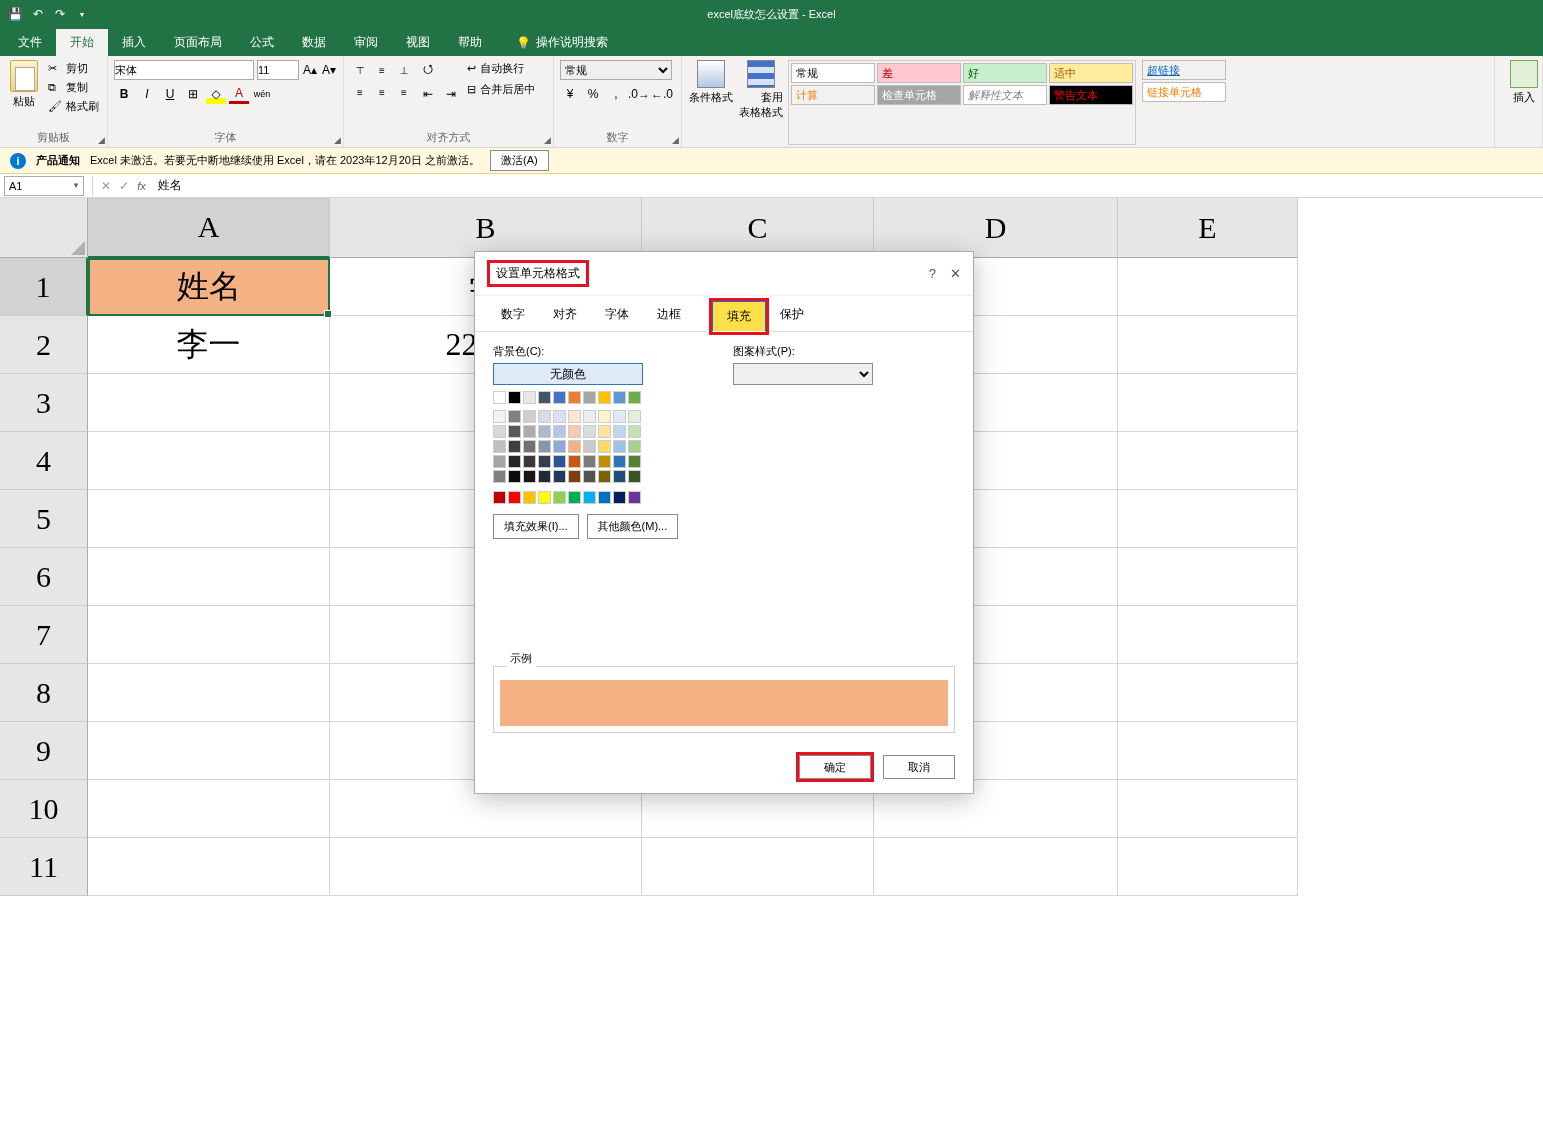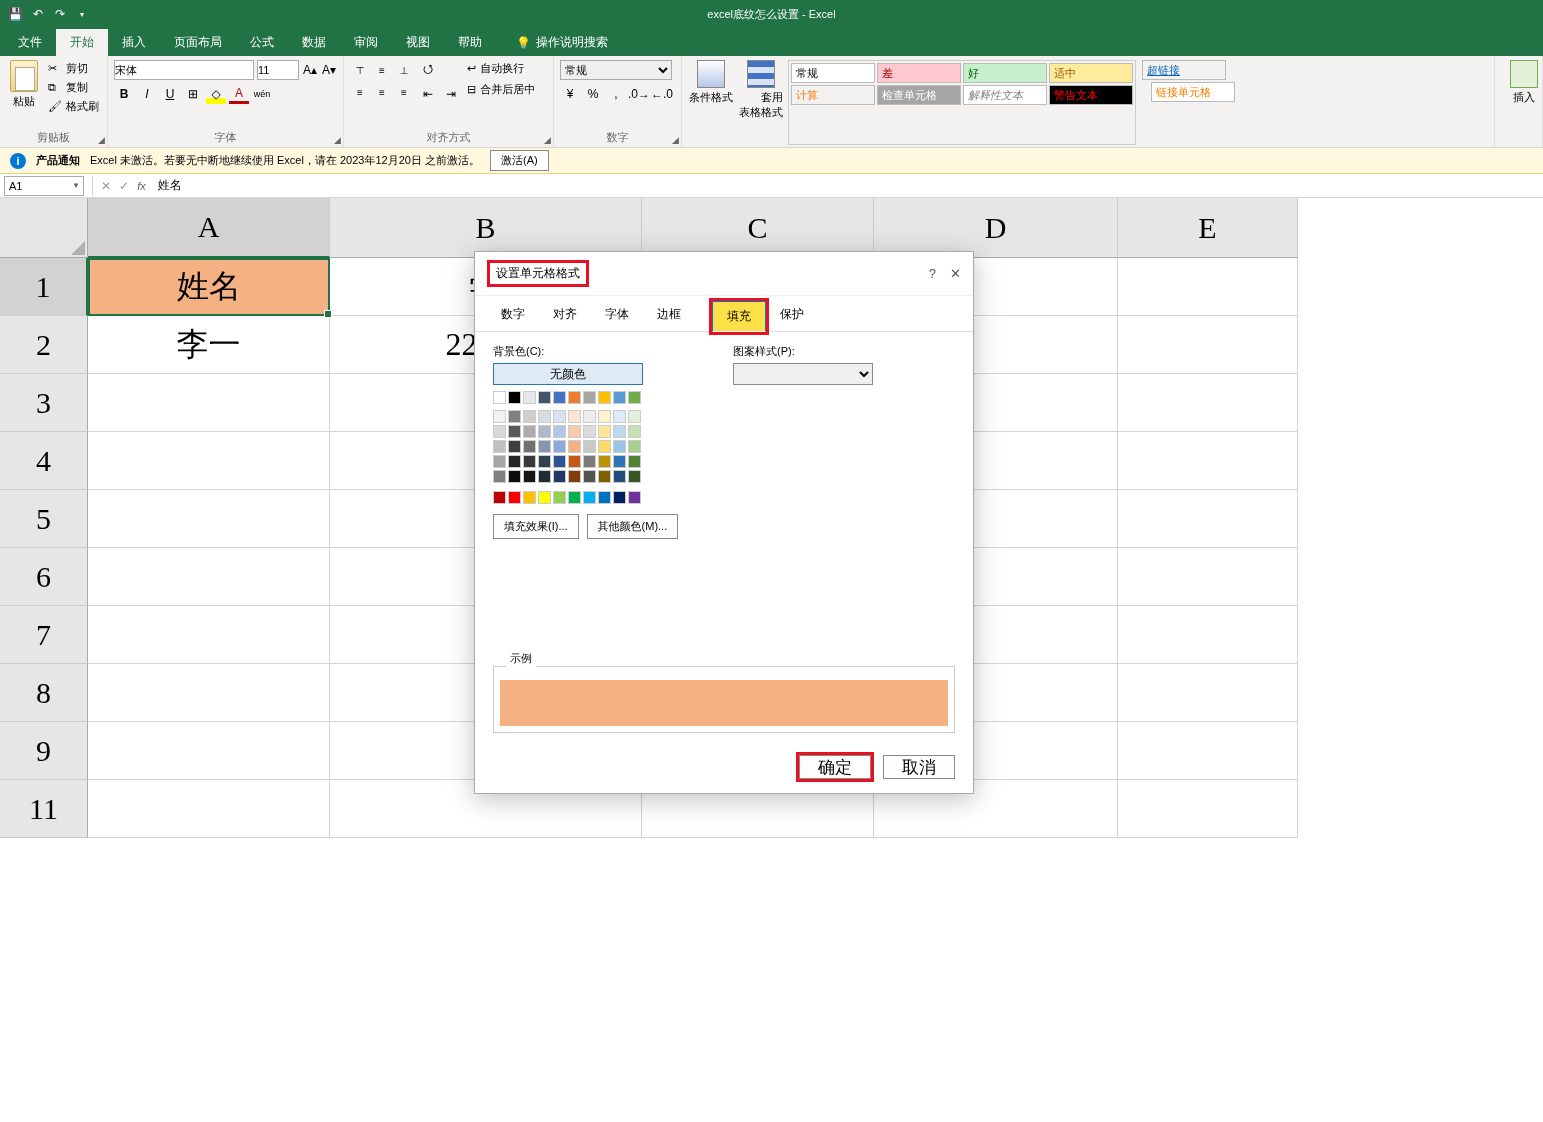--- a/index.html
+++ b/index.html
@@ -121,21 +121,21 @@
 .dlg-label { font-size: 11px; margin-bottom: 4px; }
 .no-color-btn { width: 150px; height: 22px; background: #deeaf6; border: 1px solid #2e75b6; display: flex; align-items: center; justify-content: center; margin-bottom: 6px; }
 .color-row { display: flex; gap: 2px; margin-bottom: 2px; }
 .color-sw { width: 13px; height: 13px; border: 1px solid #ccc; }
 .dlg-field { display: flex; flex-direction: column; margin-bottom: 10px; }
 .dlg-select { height: 22px; border: 1px solid #8a8a8a; font-size: 11px; text-align: center; width: 140px; }
 .dlg-btn-row { display: flex; gap: 8px; margin-top: 10px; }
 .dlg-small-btn { border: 1px solid #8a8a8a; padding: 4px 10px; background: #fdfdfd; font-size: 11px; }
 .sample-fill { height: 46px; background: #f4b183; }
 .dlg-footer { display: flex; justify-content: flex-end; gap: 12px; padding: 10px 18px 14px; }
-.dlg-footer-btn { width: 72px; height: 24px; border: 1px solid #8a8a8a; background: #fdfdfd; display: flex; align-items: center; justify-content: center; font-size: 17px; }
+.dlg-footer-btn { width: 72px; height: 24px; border: 1px solid #8a8a8a; background: #fdfdfd; display: flex; align-items: center; justify-content: center; font-size: 11px; }
 .dlg-footer-btn.primary { outline: 3px solid #e81123; }
 .fieldset-label { position: relative; top: -8px; background: #fff; padding: 0 4px; font-size: 11px; margin-left: 6px; }
 </style>
 </head>
 <body>
 
 <div class="titlebar">
   <div class="qat">
     <span class="qat-icon">💾</span>
     <span class="qat-icon">↶</span>
@@ -277,21 +277,21 @@
         <div class="style-cell sc-bad">差</div>
         <div class="style-cell sc-good">好</div>
         <div class="style-cell sc-neutral">适中</div>
         <div class="style-cell sc-calc">计算</div>
         <div class="style-cell sc-check">检查单元格</div>
         <div class="style-cell sc-explain">解释性文本</div>
         <div class="style-cell sc-warn">警告文本</div>
       </div>
       <div style="display:flex;flex-direction:column;gap:2px;margin-left:2px;">
         <div class="style-cell sc-hyperlink" style="width:84px;height:20px;">超链接</div>
-        <div class="style-cell sc-link-cell" style="width:84px;height:20px;margin-left:9px;">链接单元格</div>
+        <div class="style-cell sc-link-cell" style="width:84px;height:20px;">链接单元格</div>
       </div>
     </div>
   </div>
 
   <div class="ribbon-group" style="width:48px;">
     <div class="style-btn-col">
       <div class="style-icon" style="background:#e2efd9;border:1px solid #70ad47;"></div>
       <span>插入</span>
     </div>
   </div>
@@ -387,20 +387,28 @@
       <div class="row">
         <div class="row-h">8</div>
         <div class="cell c-a"></div>
         <div class="cell c-b"></div>
         <div class="cell c-c"></div>
         <div class="cell c-d"></div>
         <div class="cell c-e"></div>
       </div>
       <div class="row">
         <div class="row-h">9</div>
+        <div class="cell c-a"></div>
+        <div class="cell c-b"></div>
+        <div class="cell c-c"></div>
+        <div class="cell c-d"></div>
+        <div class="cell c-e"></div>
+      </div>
+      <div class="row">
+        <div class="row-h">10</div>
         <div class="cell c-a"></div>
         <div class="cell c-b"></div>
         <div class="cell c-c"></div>
         <div class="cell c-d"></div>
         <div class="cell c-e"></div>
       </div>
       <div class="row">
         <div class="row-h">11</div>
         <div class="cell c-a"></div>
         <div class="cell c-b"></div>

